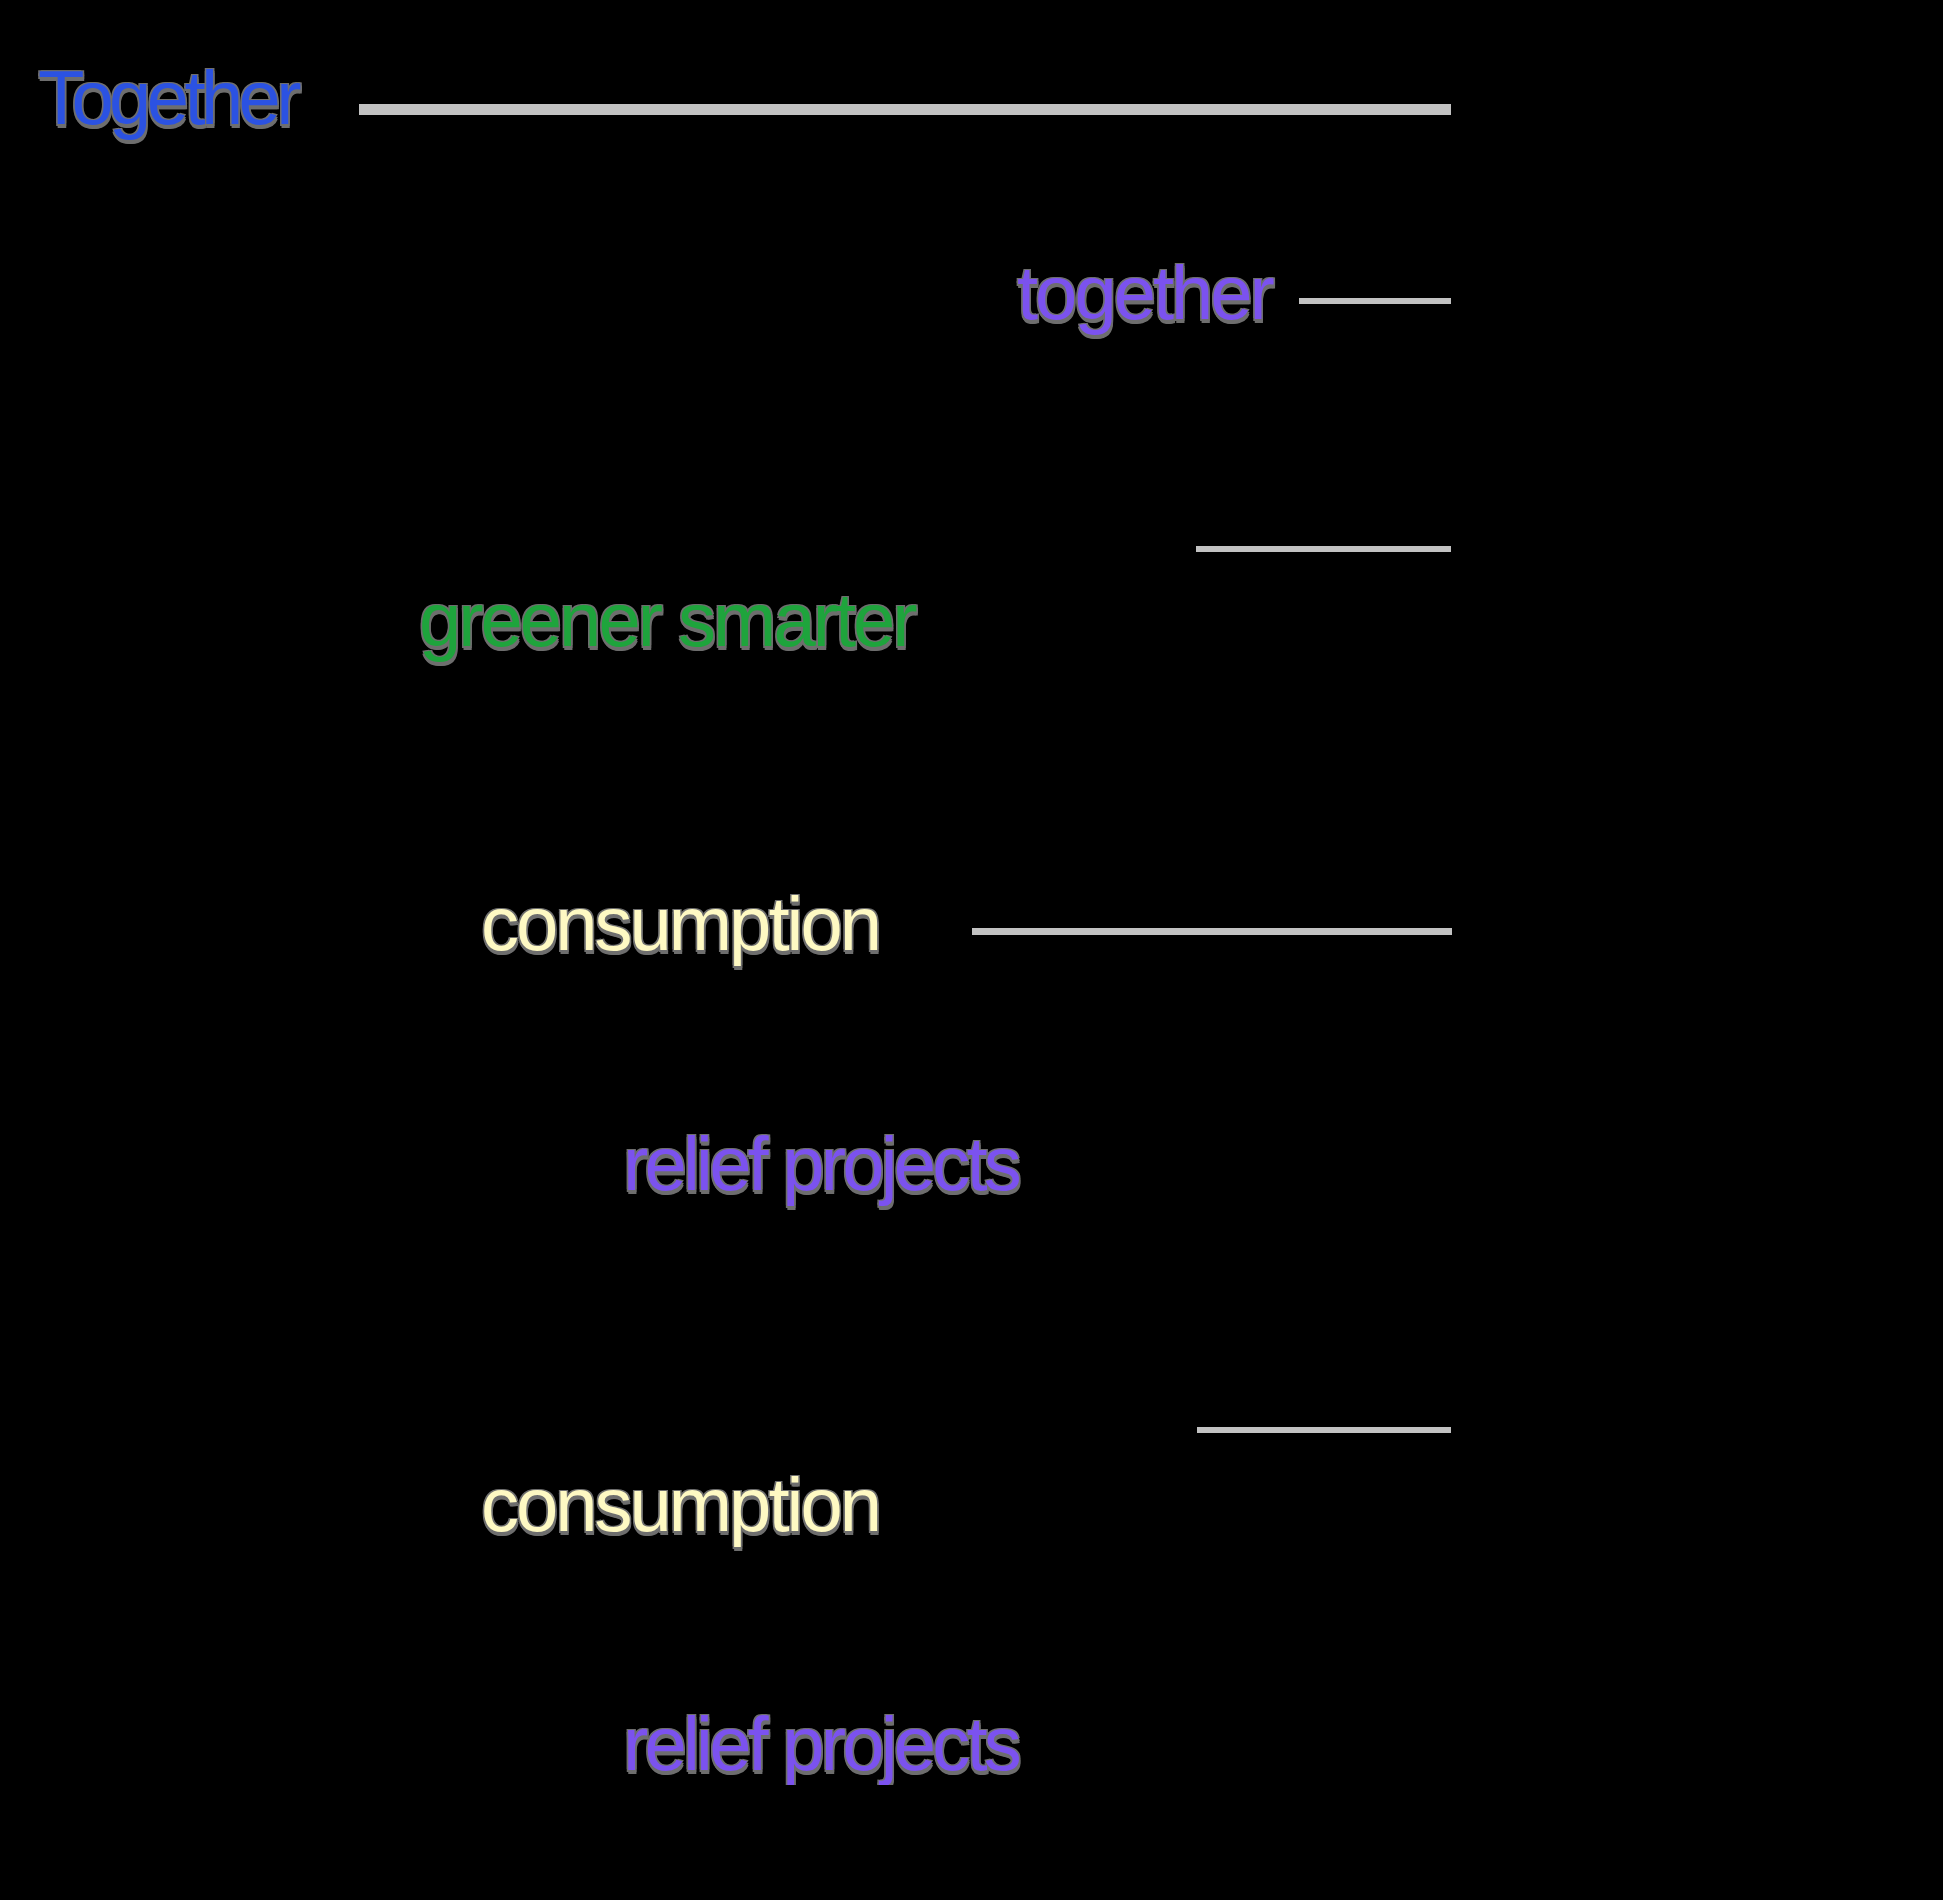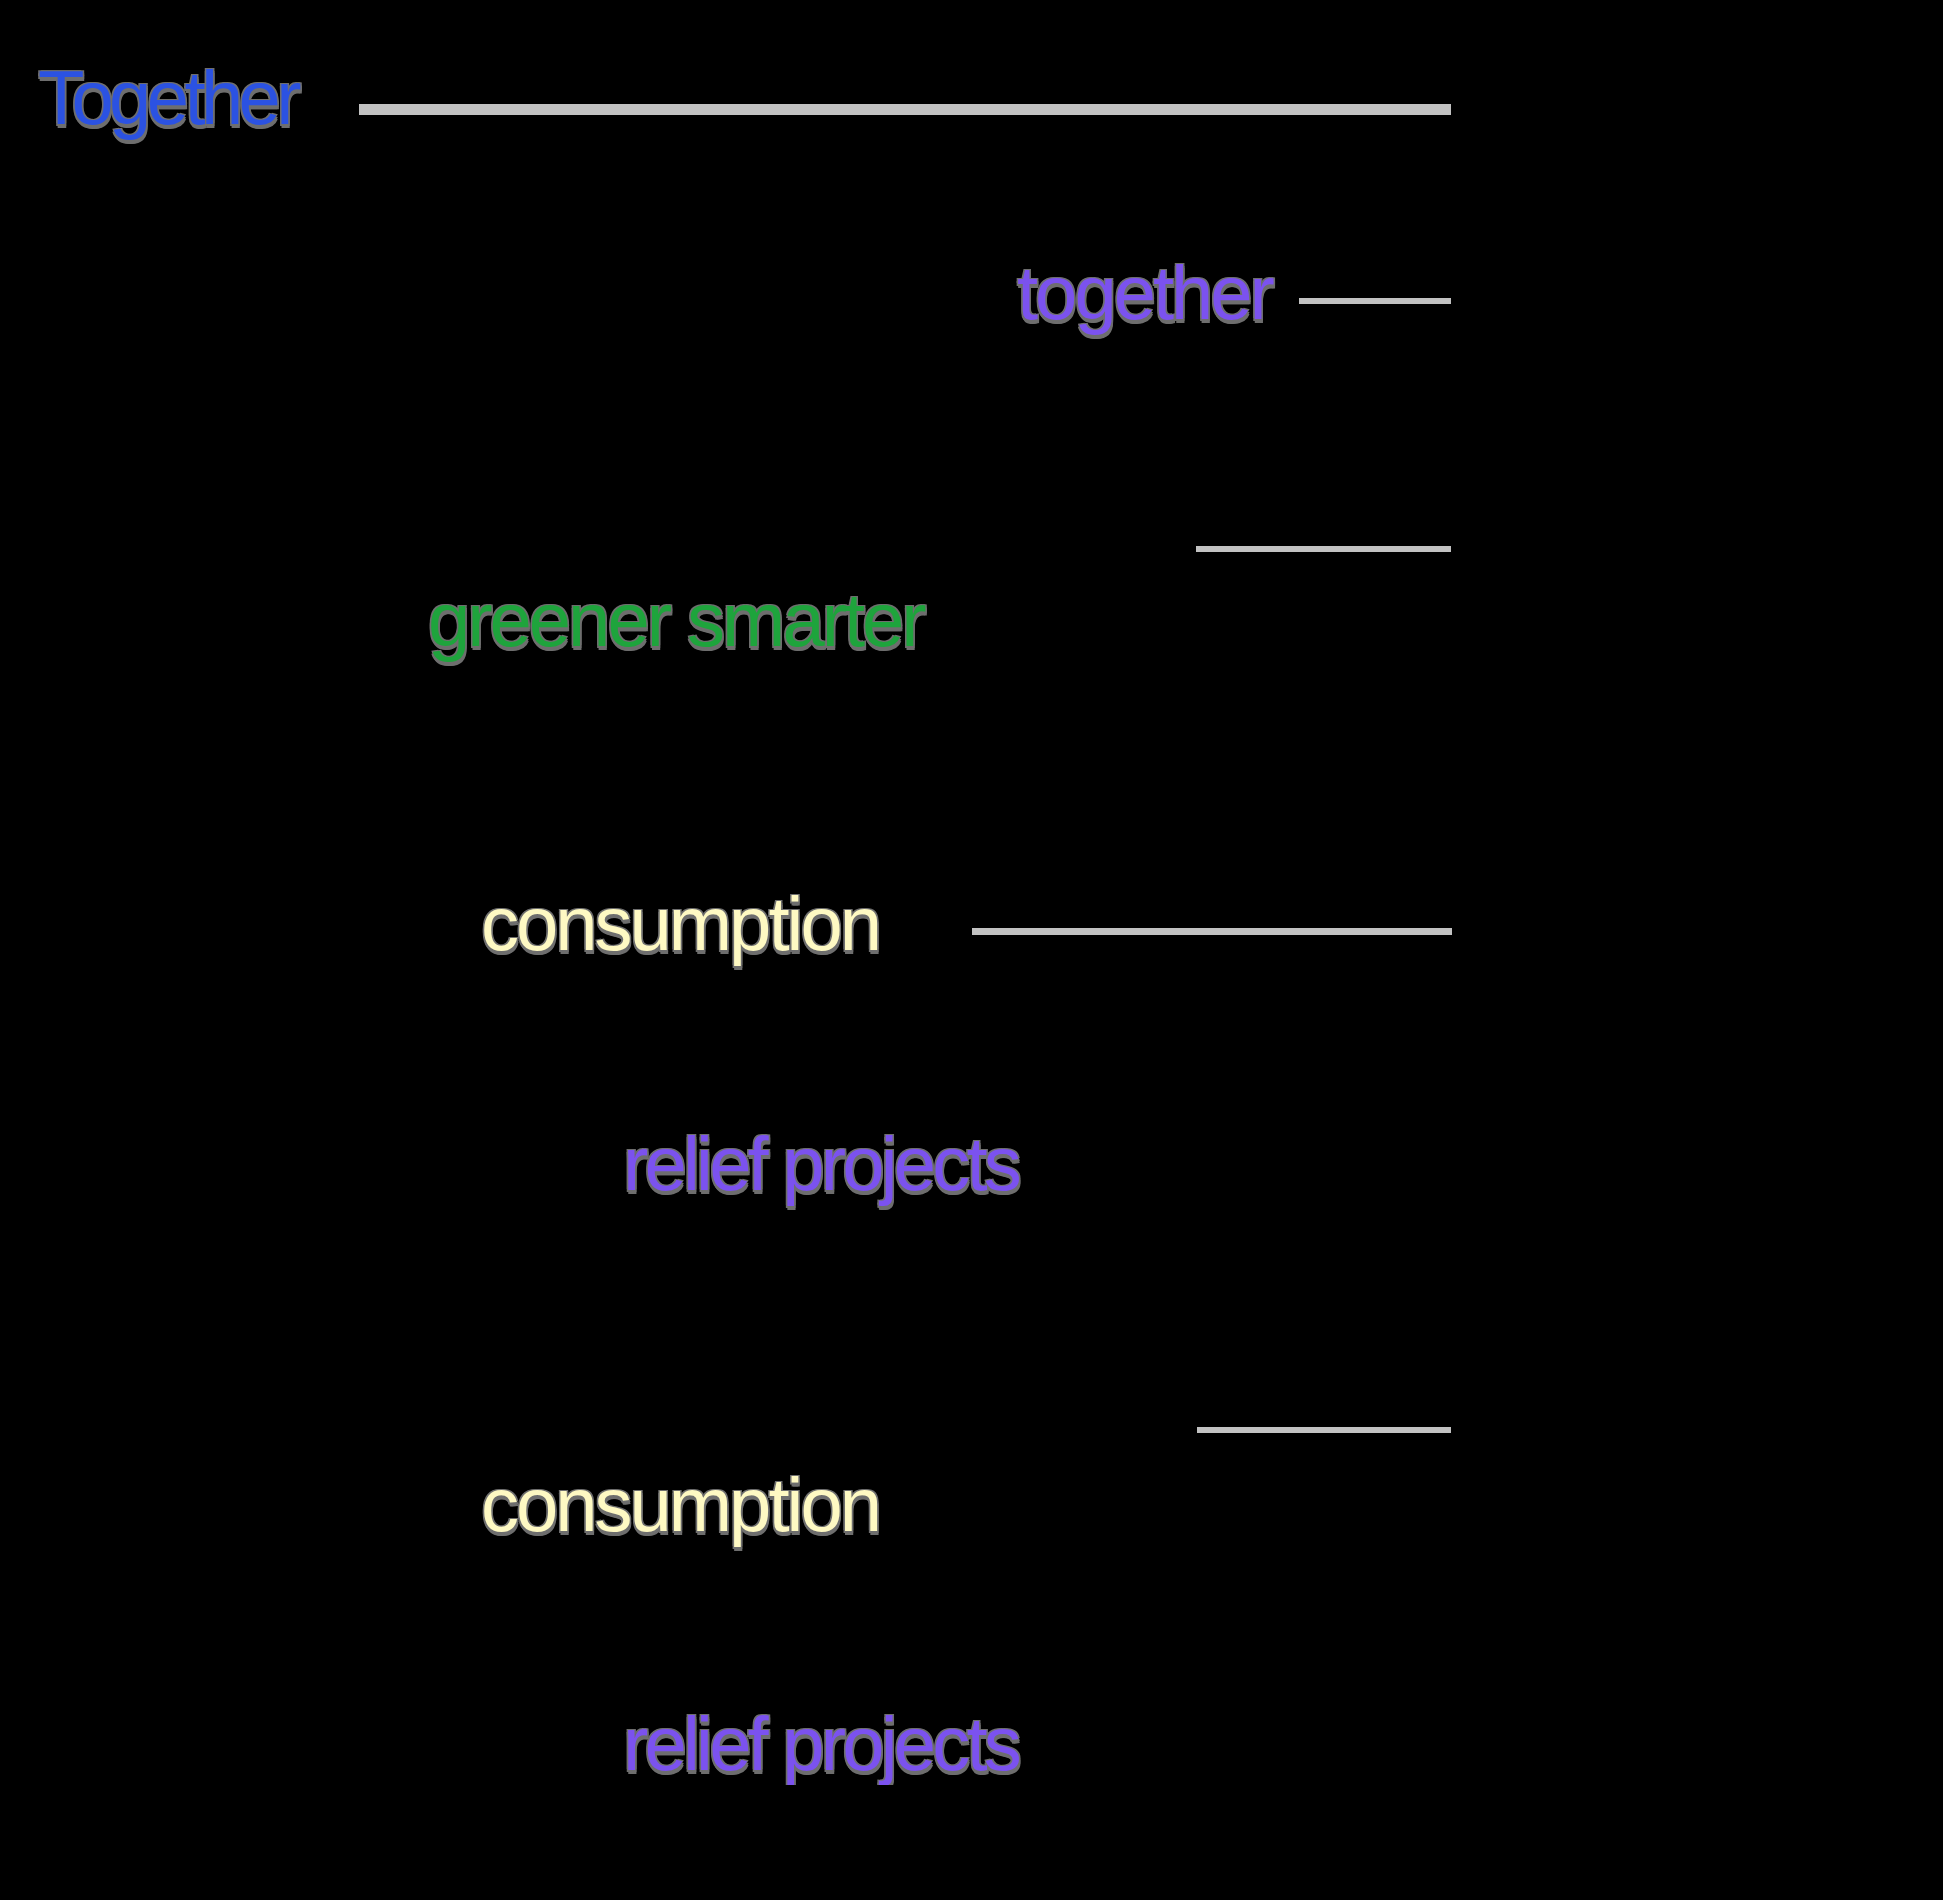--- a/index.html
+++ b/index.html
@@ -36,21 +36,21 @@
   .teal   { color: #fef9c3; }
 
   .rule {
     position: absolute;
     background: #C2C2C2;
   }
 
   
   #lbl-together-title   { left: 38px;   top: 60px;   letter-spacing: -4.6px; }
   #lbl-together-sub     { left: 1017px; top: 255px;  letter-spacing: -3px; }
-  #lbl-greener-smarter  { left: 428px;  top: 582px;  letter-spacing: -3px; }
+  #lbl-greener-smarter  { left: 419px;  top: 582px;  letter-spacing: -3px; }
   #lbl-consumption-1    { left: 481px;  top: 886px; letter-spacing: -3px; }
   #lbl-relief-1         { left: 623px;  top: 1126px; letter-spacing: -3.8px; }
   #lbl-consumption-2    { left: 481px;  top: 1467px; letter-spacing: -3px; }
   #lbl-relief-2         { left: 623px;  top: 1706px; letter-spacing: -3.8px; }
 
   
   #rule-1 { left: 359px;  top: 104px;  width: 1092px; height: 11.4px; }
   #rule-2 { left: 1299px; top: 298px;  width: 152px;  height: 6px;  }
   #rule-3 { left: 1196px; top: 546px;  width: 255px;  height: 6px;  }
   #rule-4 { left: 972px; top: 928px; width: 480px;  height: 6.8px;  }

